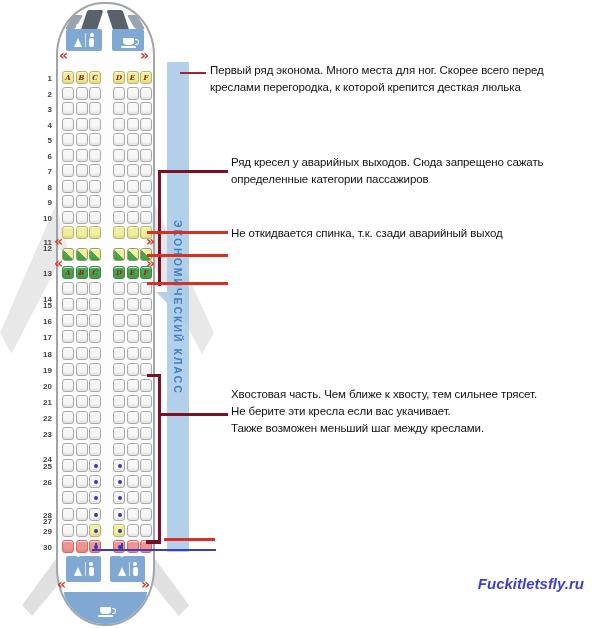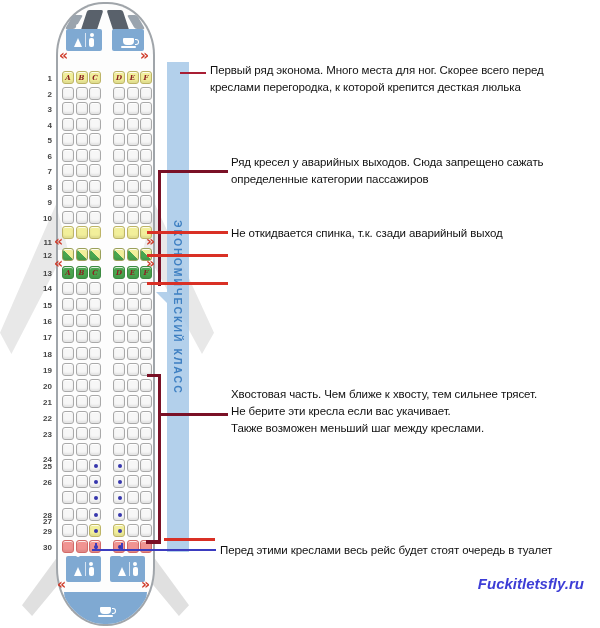--- a/index.html
+++ b/index.html
@@ -249,21 +249,21 @@
       <div class="seat s-w" style="left: 113px; top: 210.5px;"></div>
       <div class="seat s-w" style="left: 126.5px; top: 210.5px;"></div>
       <div class="seat s-w" style="left: 140px; top: 210.5px;"></div>
       <div class="rownum" style="top: 238px;">11</div>
       <div class="seat s-y" style="left: 62px; top: 226px;"></div>
       <div class="seat s-y" style="left: 75.5px; top: 226px;"></div>
       <div class="seat s-y" style="left: 89px; top: 226px;"></div>
       <div class="seat s-y" style="left: 113px; top: 226px;"></div>
       <div class="seat s-y" style="left: 126.5px; top: 226px;"></div>
       <div class="seat s-y" style="left: 140px; top: 226px;"></div>
-      <div class="rownum" style="top: 251px;">12</div>
+      <div class="rownum" style="top: 244px;">12</div>
       <div class="seat s-d" style="left: 62px; top: 248px;"></div>
       <div class="seat s-d" style="left: 75.5px; top: 248px;"></div>
       <div class="seat s-d" style="left: 89px; top: 248px;"></div>
       <div class="seat s-d" style="left: 113px; top: 248px;"></div>
       <div class="seat s-d" style="left: 126.5px; top: 248px;"></div>
       <div class="seat s-d" style="left: 140px; top: 248px;"></div>
       <div class="rownum" style="top: 269px;">13</div>
       <div class="seat s-g" style="left: 62px; top: 266px;">
         <span class="sl">A</span>
       </div>
@@ -275,21 +275,21 @@
       </div>
       <div class="seat s-g" style="left: 113px; top: 266px;">
         <span class="sl">D</span>
       </div>
       <div class="seat s-g" style="left: 126.5px; top: 266px;">
         <span class="sl">E</span>
       </div>
       <div class="seat s-g" style="left: 140px; top: 266px;">
         <span class="sl">F</span>
       </div>
-      <div class="rownum" style="top: 284px;">14</div>
+      <div class="rownum" style="top: 295px;">14</div>
       <div class="seat s-w" style="left: 62px; top: 282.1px;"></div>
       <div class="seat s-w" style="left: 75.5px; top: 282.1px;"></div>
       <div class="seat s-w" style="left: 89px; top: 282.1px;"></div>
       <div class="seat s-w" style="left: 113px; top: 282.1px;"></div>
       <div class="seat s-w" style="left: 126.5px; top: 282.1px;"></div>
       <div class="seat s-w" style="left: 140px; top: 282.1px;"></div>
       <div class="rownum" style="top: 301.2px;">15</div>
       <div class="seat s-w" style="left: 62px; top: 298.2px;"></div>
       <div class="seat s-w" style="left: 75.5px; top: 298.2px;"></div>
       <div class="seat s-w" style="left: 89px; top: 298.2px;"></div>
@@ -448,16 +448,15 @@
   <div class="ln tick tick2"></div>
 
   <div class="ann ann1">Первый ряд эконома. Много места для ног. Скорее всего перед
 креслами перегородка, к которой крепится десткая люлька</div>
   <div class="ann ann2">Ряд кресел у аварийных выходов. Сюда запрещено сажать
 определенные категории пассажиров</div>
   <div class="ann ann3">Не откидвается спинка, т.к. сзади аварийный выход</div>
   <div class="ann ann6">Хвостовая часть. Чем ближе к хвосту, тем сильнее трясет.
 Не берите эти кресла если вас укачивает.
 Также возможен меньший шаг между креслами.</div>
-  <div class="ann ann7">Перед этими креслами весь рейс будет стоят очередь в туалет</div>
 
   <a class="watermark" href="#">Fuckitletsfly.ru</a>
 </div>
 
 </body></html>

